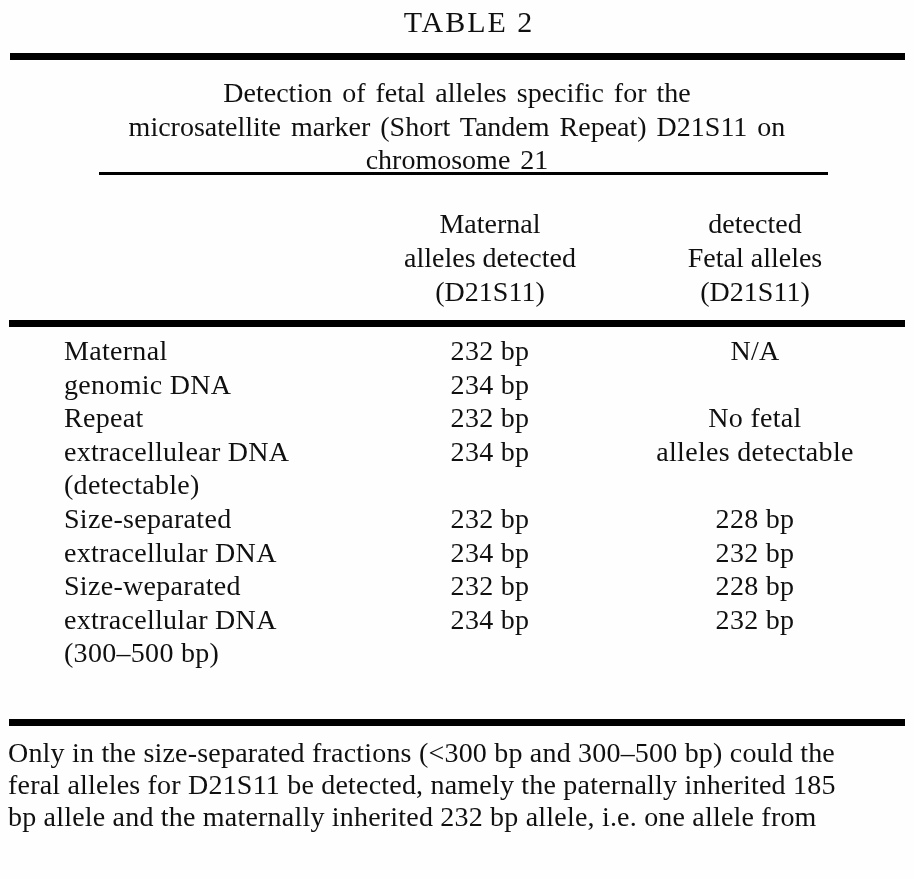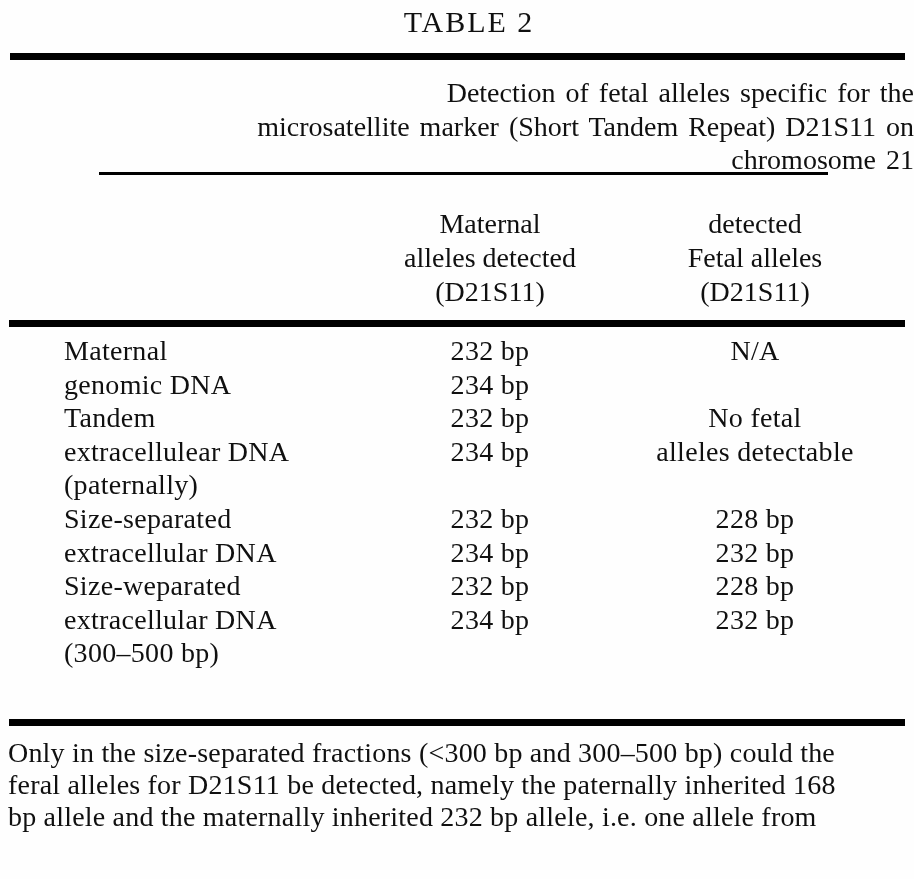--- a/index.html
+++ b/index.html
@@ -20,21 +20,21 @@
     letter-spacing: 2px;
   }
   .rule { position: absolute; background: #000000; }
   .rule-top     { top: 53px;  left: 10px; width: 895px; height: 7px; }
   .rule-caption { top: 172px; left: 99px; width: 729px; height: 3px; }
   .rule-header  { top: 320px; left: 9px;  width: 896px; height: 7px; }
   .rule-footer  { top: 719px; left: 9px;  width: 896px; height: 7px; }
   .caption {
     position: absolute;
     top: 76px; left: 0; width: 914px;
-    text-align: right;
+    text-align: center;
     font-size: 28px;
     line-height: 33.5px;
     word-spacing: 3px;
   }
   .colhead {
     position: absolute;
     top: 207px;
     text-align: center;
     font-size: 28px;
     line-height: 34px;
@@ -96,31 +96,31 @@
       <div class="c-label">Maternal</div>
       <div class="c-maternal">232 bp</div>
       <div class="c-fetal">N/A</div>
     </div>
     <div class="trow">
       <div class="c-label">genomic DNA</div>
       <div class="c-maternal">234 bp</div>
       <div class="c-fetal"></div>
     </div>
     <div class="trow">
-      <div class="c-label">Tandem</div>
+      <div class="c-label">Repeat</div>
       <div class="c-maternal">232 bp</div>
       <div class="c-fetal">No fetal</div>
     </div>
     <div class="trow">
       <div class="c-label">extracellulear DNA</div>
       <div class="c-maternal">234 bp</div>
       <div class="c-fetal">alleles detectable</div>
     </div>
     <div class="trow">
-      <div class="c-label">(paternally)</div>
+      <div class="c-label">(detectable)</div>
       <div class="c-maternal"></div>
       <div class="c-fetal"></div>
     </div>
     <div class="trow">
       <div class="c-label">Size-separated</div>
       <div class="c-maternal">232 bp</div>
       <div class="c-fetal">228 bp</div>
     </div>
     <div class="trow">
       <div class="c-label">extracellular DNA</div>
@@ -141,17 +141,17 @@
       <div class="c-label">(300–500 bp)</div>
       <div class="c-maternal"></div>
       <div class="c-fetal"></div>
     </div>
   </div>
 
   <div class="rule rule-footer"></div>
 
   <div class="footnote">
     <div>Only in the size-separated fractions (&lt;300 bp and 300–500 bp) could the</div>
-    <div>feral alleles for D21S11 be detected, namely the paternally inherited 168</div>
+    <div>feral alleles for D21S11 be detected, namely the paternally inherited 185</div>
     <div>bp allele and the maternally inherited 232 bp allele, i.e. one allele from</div>
   </div>
 
 </div>
 
 </body></html>

